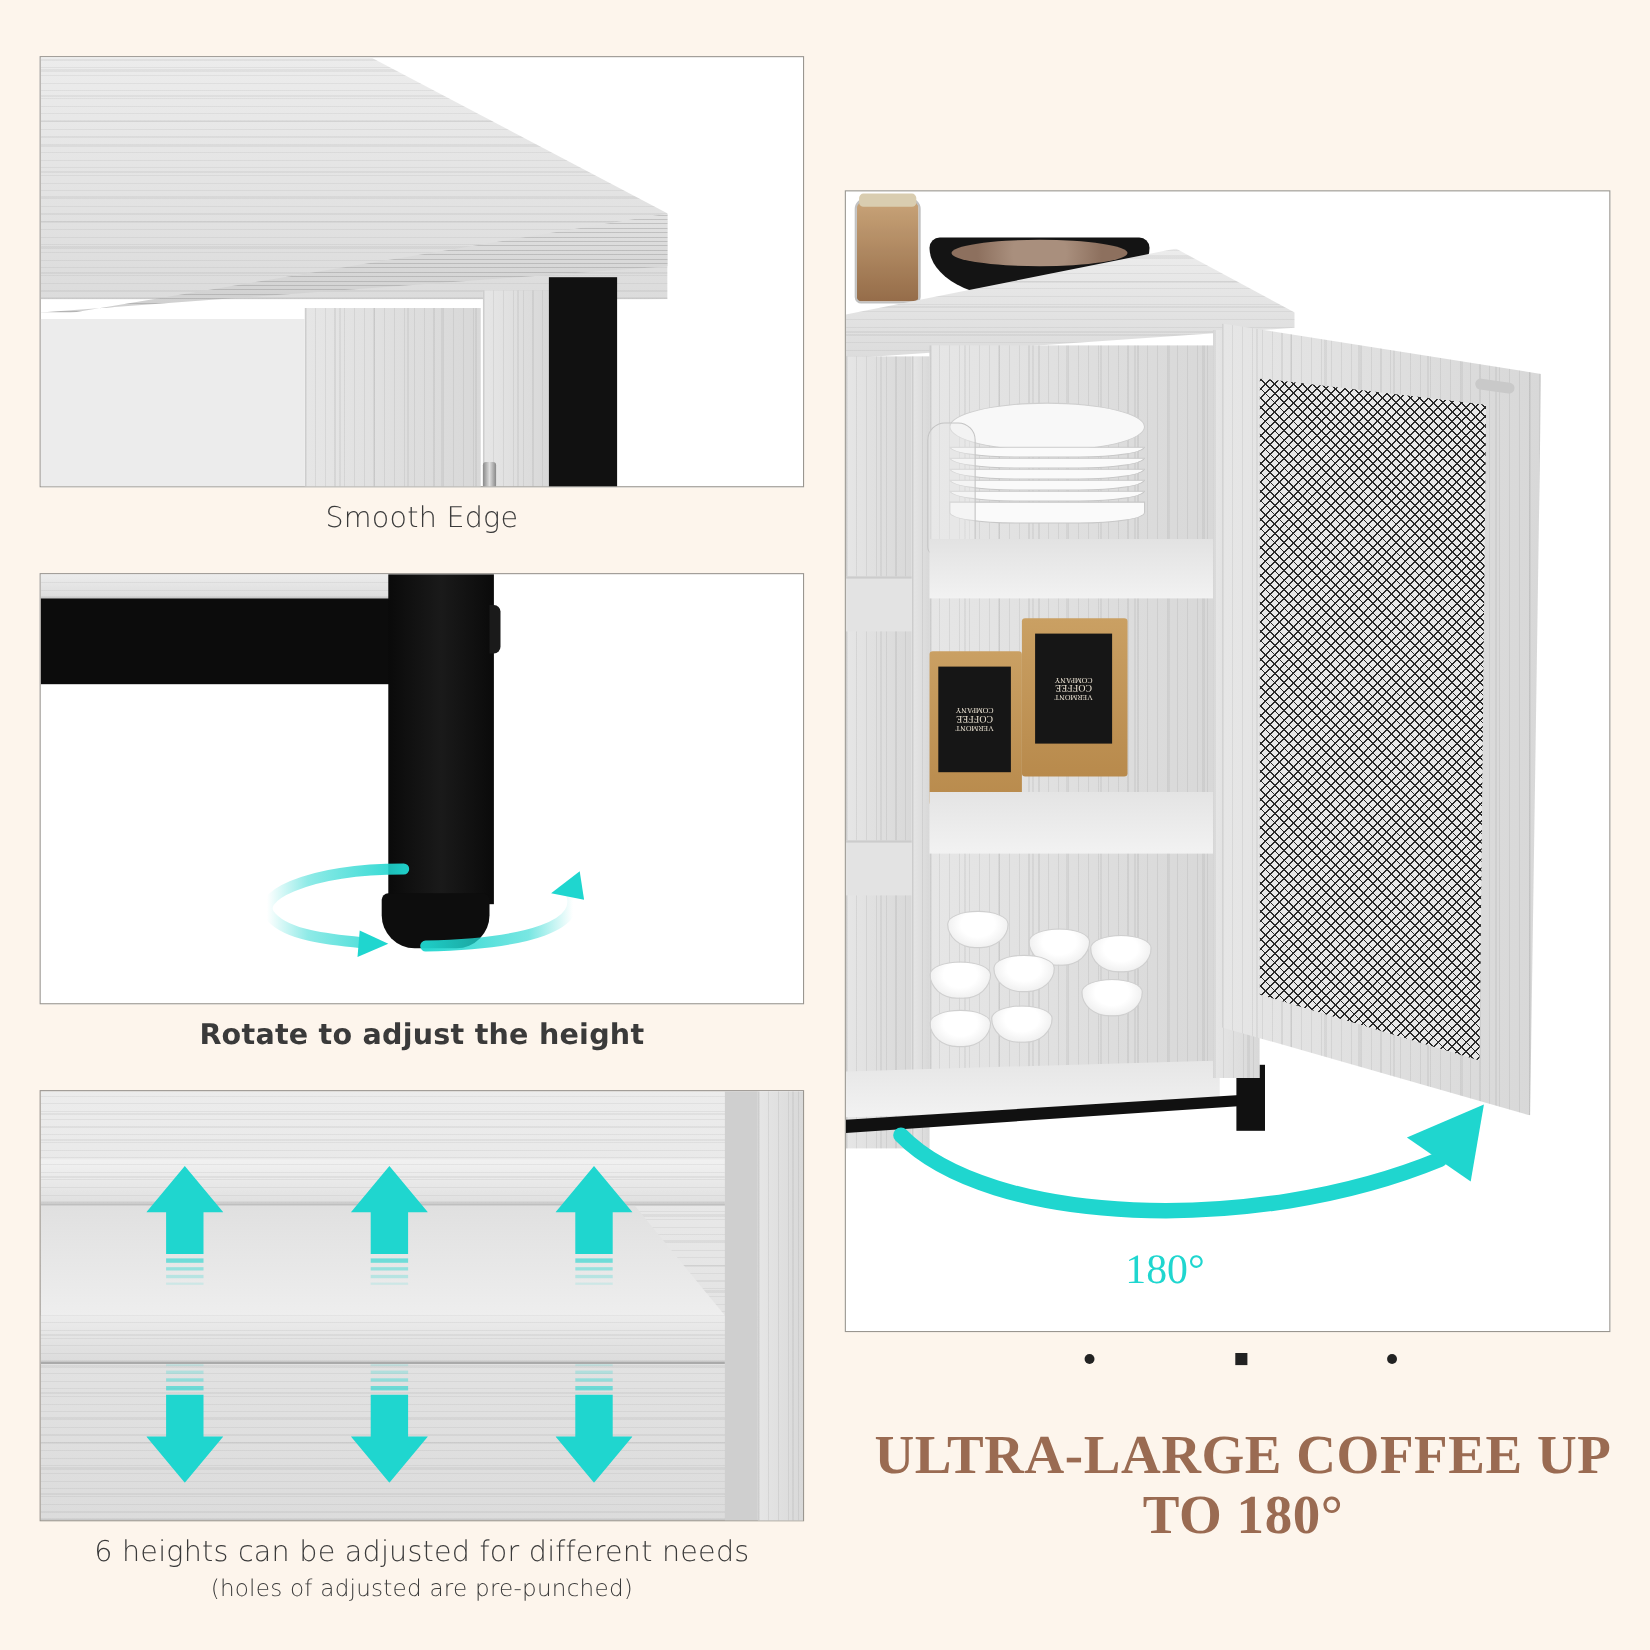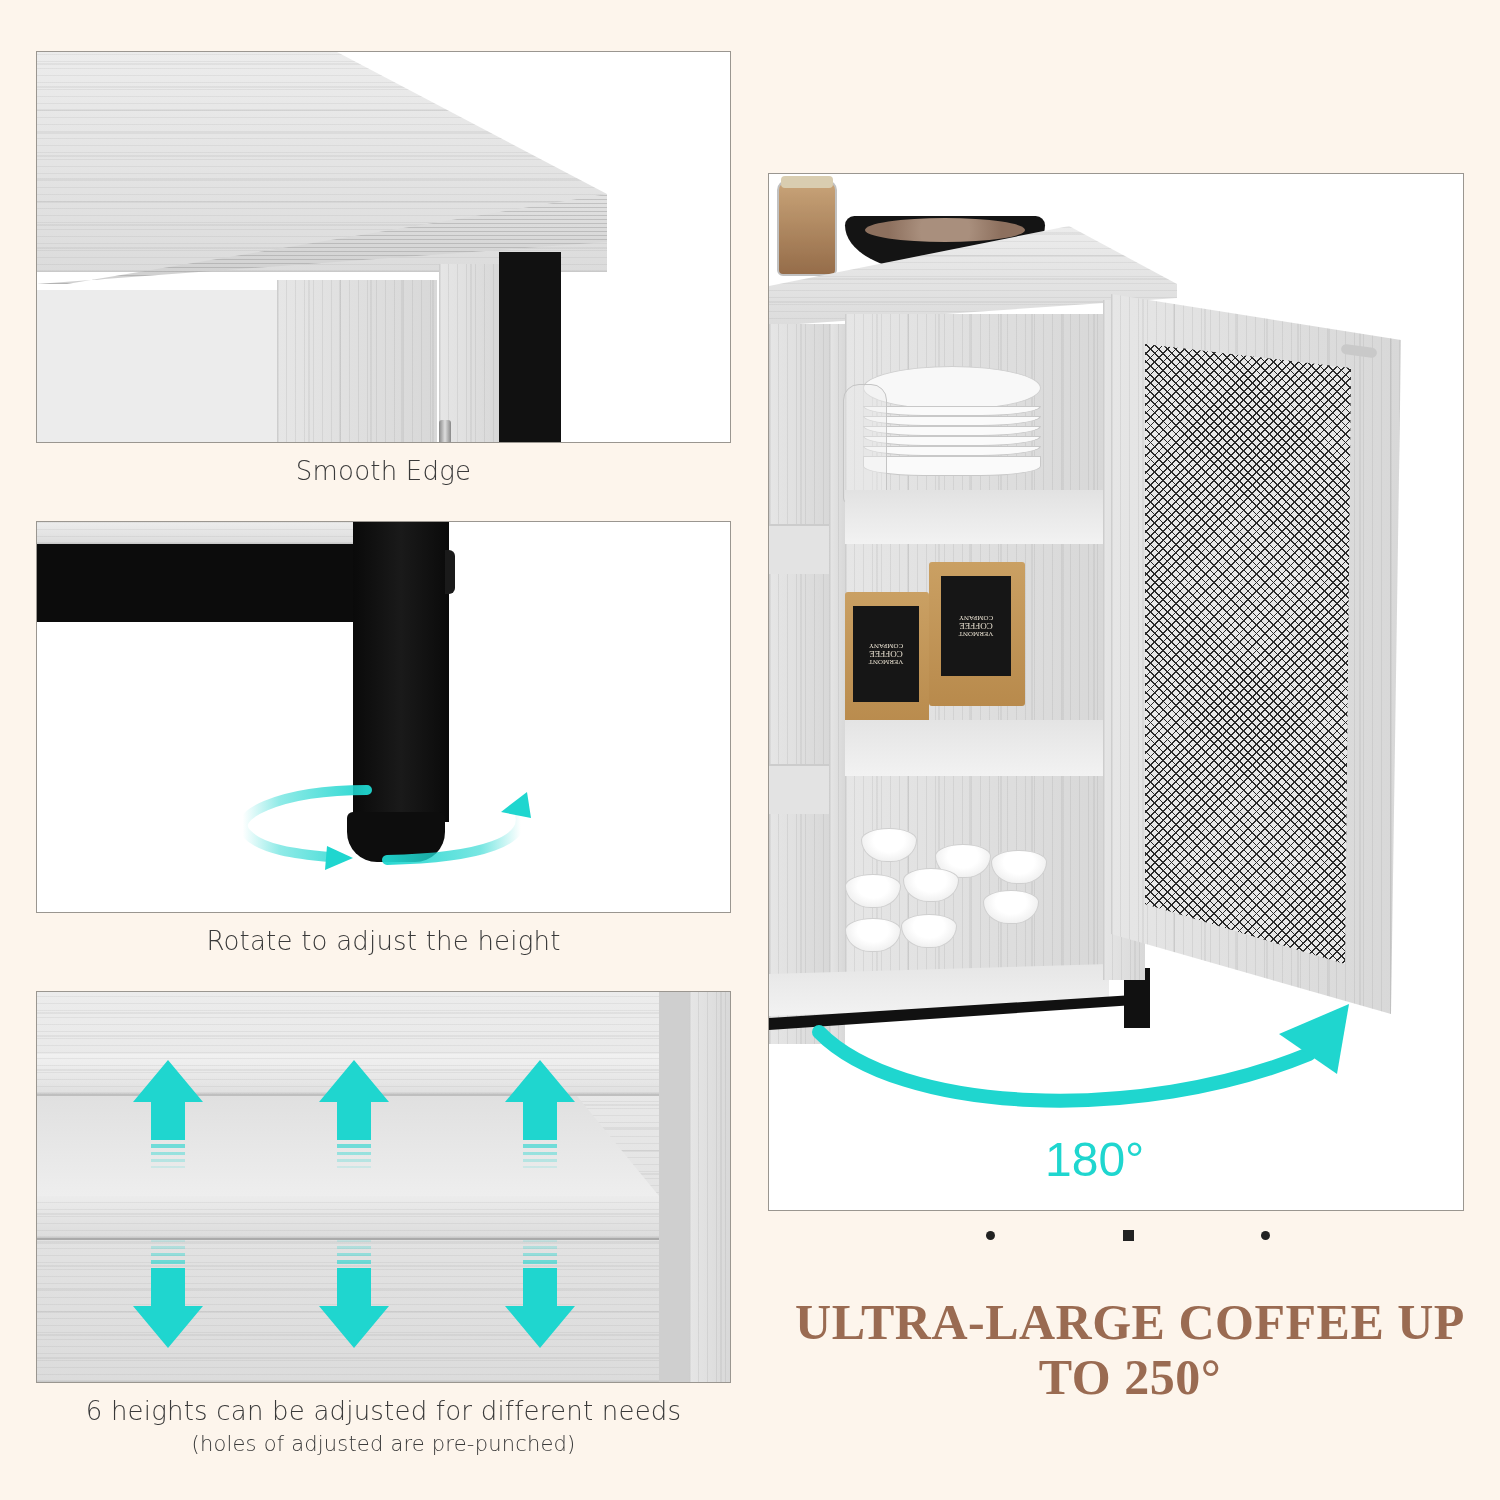--- a/index.html
+++ b/index.html
@@ -124,21 +124,21 @@
         <stop offset="0.7" stop-color="#1fd6cf" stop-opacity="0.5"></stop>
         <stop offset="1" stop-color="#1fd6cf" stop-opacity="0"></stop>
       </linearGradient>
     </defs>
     <path d="M150 28 C 60 28, 10 55, 30 72 C 45 88, 80 92, 112 95" fill="none" stroke="url(#fadeR)" stroke-width="10" stroke-linecap="round"></path>
     <polygon points="110,84 136,96 108,108" fill="#1fd6cf"></polygon>
     <path d="M170 98 C 260 96, 320 80, 300 45" fill="none" stroke="url(#fadeL)" stroke-width="10" stroke-linecap="round"></path>
     <polygon points="284,50 310,30 314,56" fill="#1fd6cf"></polygon>
   </svg>
 </div>
-<div class="caption" style="left:36px; top:926px; width:695px; font-size:26px;">Rotate to adjust the height</div>
+<div class="caption" style="left:36px; top:926px; width:695px; font-size:26px;font-weight:bold;">Rotate to adjust the height</div>
 
 <div class="panel wood" style="left:36px; top:991px; width:695px; height:392px;">
   <div class="abs wood" style="left:0; top:62px; width:622px; height:42px; filter:brightness(1.02); border-bottom:2px solid #bbb;"></div>
   <div class="abs" style="left:0; top:104px; width:622px; height:100px; background:linear-gradient(180deg,#e0e0e0,#eeeeee); clip-path: polygon(0 0, 540px 0, 622px 100px, 0 100px);"></div>
   <div class="abs wood" style="left:0; top:204px; width:622px; height:44px; border-bottom:2px solid #aaa; background-color:#e8e8e8;"></div>
   <div class="abs" style="left:622px; top:0; width:30px; height:392px; background:#cfcfcf;"></div>
   <div class="abs wood-v" style="left:652px; top:0; width:43px; height:392px; background-color:#f4f4f4;"></div>
 
   <svg class="abs" style="left:96px; top:68px;" width="70" height="112" viewBox="0 0 70 112">
     <polygon points="35,0 70,42 52,42 52,80 18,80 18,42 0,42" fill="#1fd6cf"></polygon>
@@ -255,21 +255,21 @@
   <div class="abs wood-v" style="left:334px; top:126px; width:42px; height:680px; background-color:#efefef;"></div>
 
   <div class="abs wood-v" style="left:342px; top:120px; width:290px; height:720px; clip-path: polygon(0 0, 290px 46px, 280px 720px, 0 640px);"></div>
   <div class="abs mesh" style="left:376px; top:170px; width:206px; height:620px; clip-path: polygon(0 0, 206px 24px, 200px 620px, 0 560px);"></div>
   <div class="abs" style="left:572px; top:172px; width:36px; height:10px; border-radius:5px; background:#c9c9c9; transform:rotate(8deg);"></div>
 
   <svg class="abs" style="left:20px; top:740px;" width="600" height="210" viewBox="0 0 600 210">
     <path d="M30 118 C 110 200, 350 210, 520 140" fill="none" stroke="#1fd6cf" stroke-width="14" stroke-linecap="round"></path>
     <polygon points="490,120 560,90 548,160" fill="#1fd6cf"></polygon>
   </svg>
-  <div class="abs teal" style="left:276px; top:958px; font-size:48px; font-family:Liberation Sans, sans-serif;">180°</div>
+  <div class="abs teal" style="left:254px; top:958px; font-size:38px; font-family:Liberation Serif, serif;">180°</div>
 </div>
 
 <div class="dot" style="left:986px; top:1231px; width:9px; height:9px; border-radius:50%;"></div>
 <div class="dot" style="left:1123px; top:1230px; width:11px; height:11px;"></div>
 <div class="dot" style="left:1261px; top:1231px; width:9px; height:9px; border-radius:50%;"></div>
 
 <div class="headline" style="top:1294px;">ULTRA-LARGE COFFEE UP</div>
-<div class="headline" style="top:1349px;">TO 250°</div>
+<div class="headline" style="top:1349px;">TO 180°</div>
 
 </body></html>

